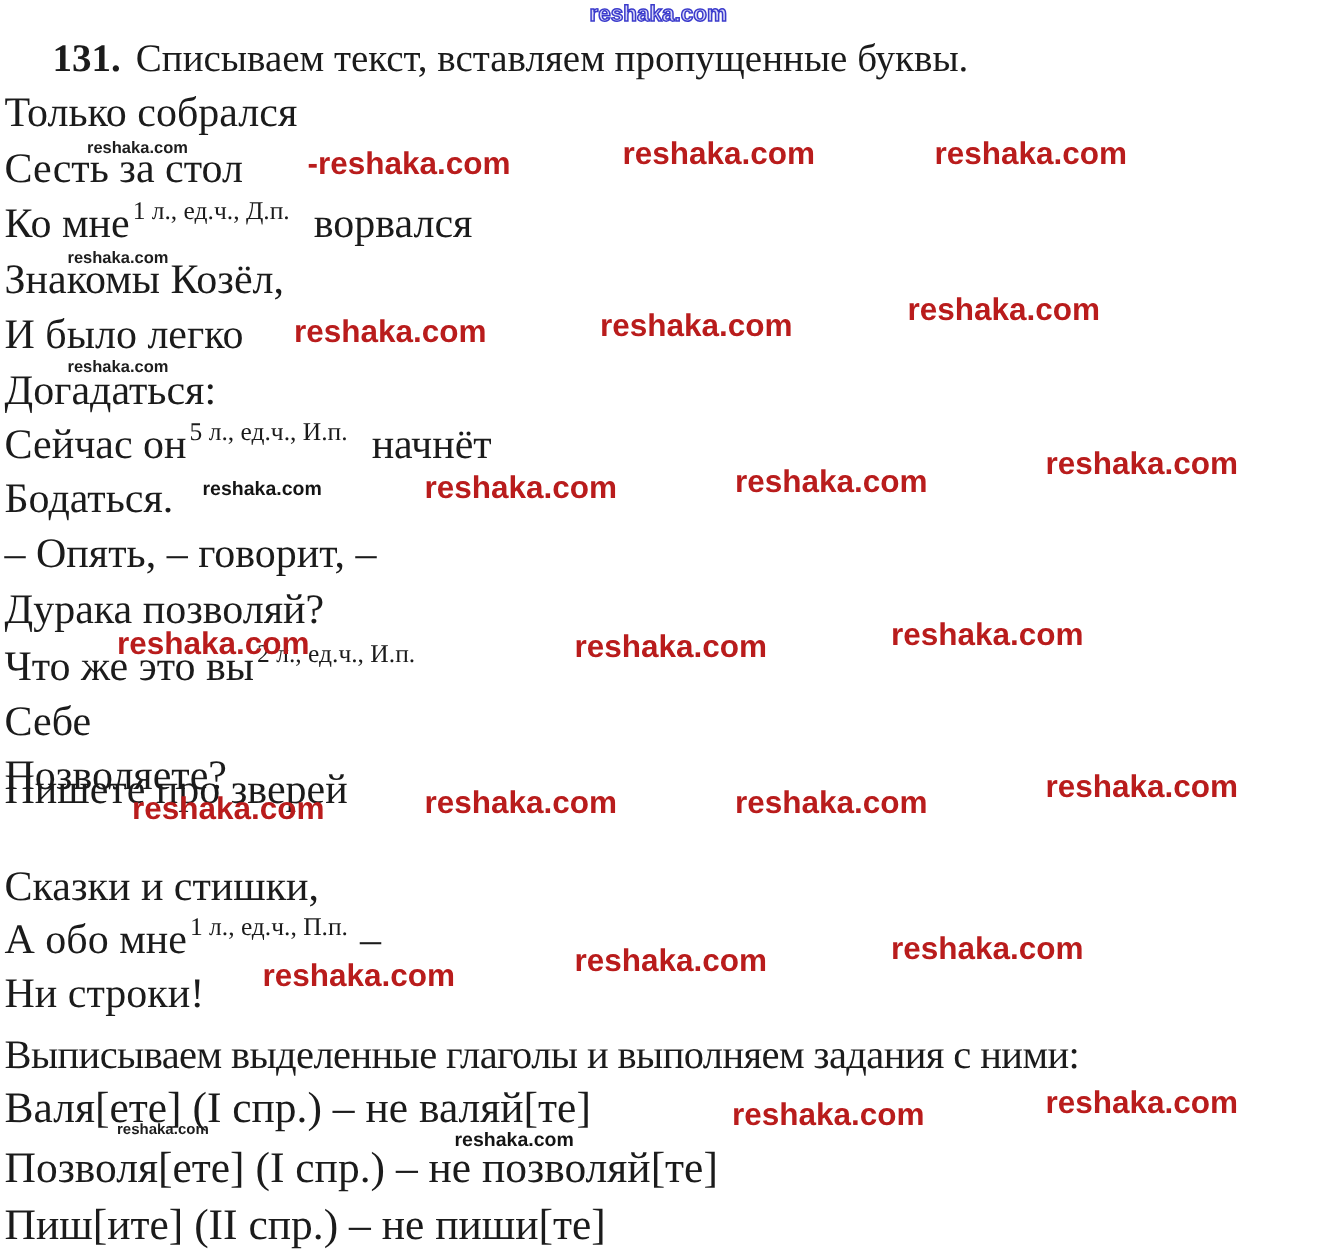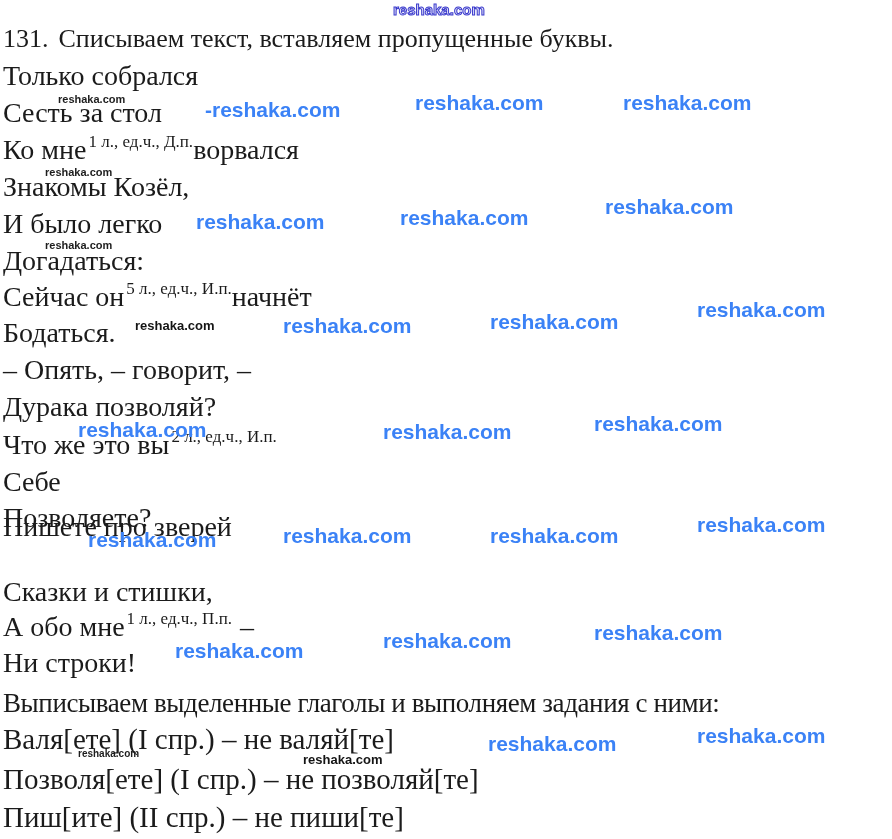--- a/index.html
+++ b/index.html
@@ -2,29 +2,29 @@
 <html><head>
 <meta charset="utf-8">
 <style>
   html,body{margin:0;padding:0;}
   body{
     width:892px;height:839px;background:#ffffff;position:relative;
     font-family:"Liberation Serif", serif;color:#1b1b1b;overflow:hidden;
   }
   .line{position:absolute;left:3px;white-space:nowrap;font-size:28px;line-height:30px;}
   .hdr{font-size:26px;}
-  .hdr .num{font-weight:normal;margin-right:10px;}
+  .hdr .num{font-weight:bold;margin-right:10px;margin-left:32px;}
   .instr{font-size:27px;letter-spacing:-0.4px;}
   .task{font-size:29px;}
   .note{font-size:17px;position:relative;top:-12px;margin-left:2px;}
-  .gap{}
+  .gap{margin-left:16px;}
   .u{text-underline-offset:4px;text-decoration-thickness:2px;margin-top:12px;}
   .wm{
     position:absolute;font-family:"Liberation Sans", sans-serif;
-    font-weight:600;font-size:21px;color:#3b82f6;white-space:nowrap;line-height:1;
+    font-weight:600;font-size:21px;color:#b91c1c;white-space:nowrap;line-height:1;
   }
   .wm-s{font-size:11px;font-weight:600;color:#1d1d1d;}
   .wm-m{font-size:13px;font-weight:600;color:#141414;}
   .wm-xs{font-size:10px;font-weight:600;color:#1d1d1d;}
   .wm-blue{
     font-size:15px;font-weight:700;color:#d9d9f6;
     -webkit-text-stroke:1px #3a3acc;
   }
 </style>
 </head>

